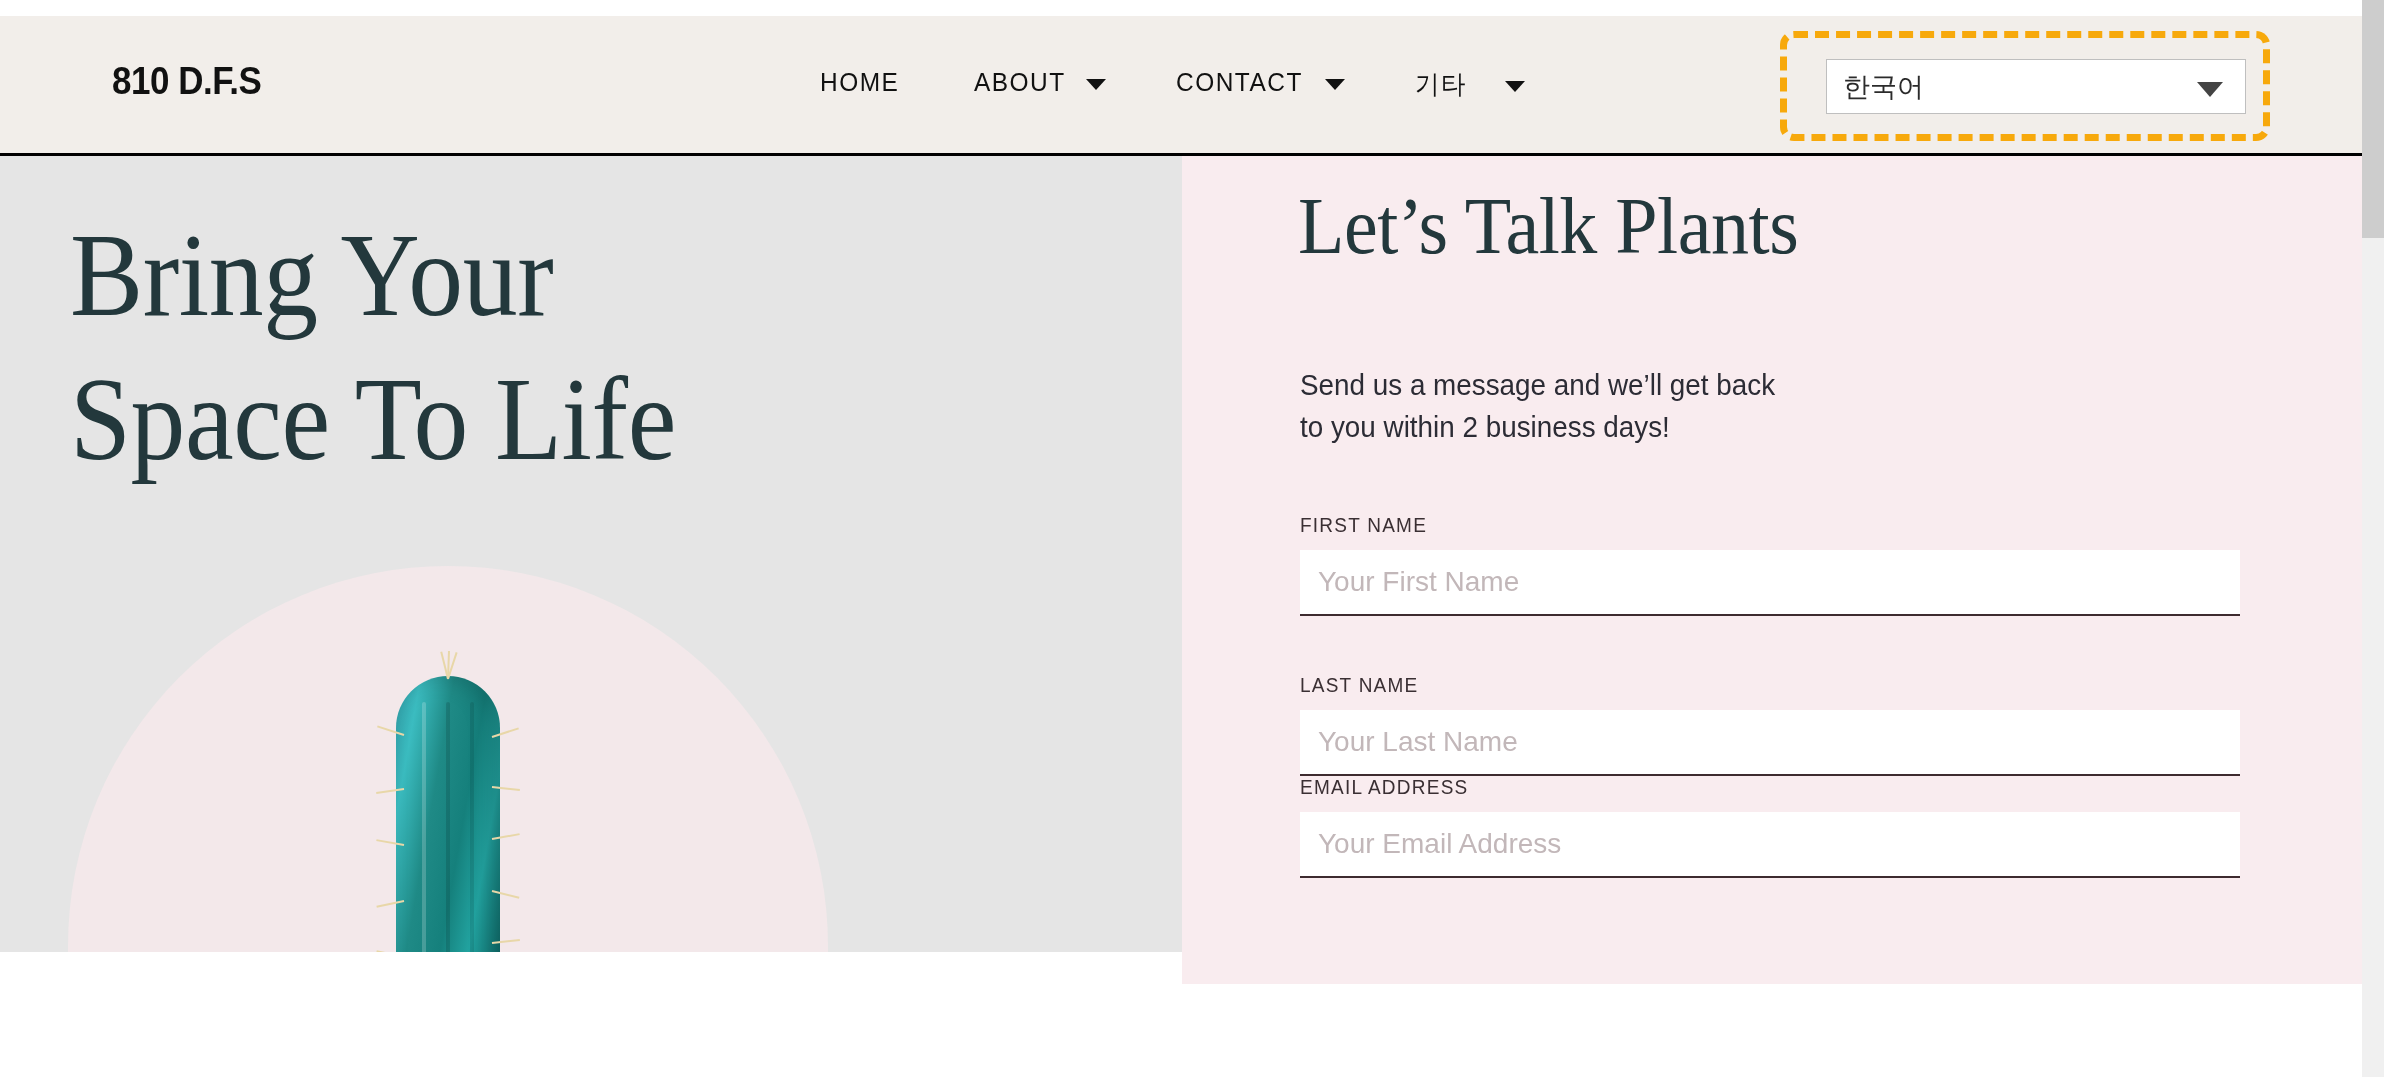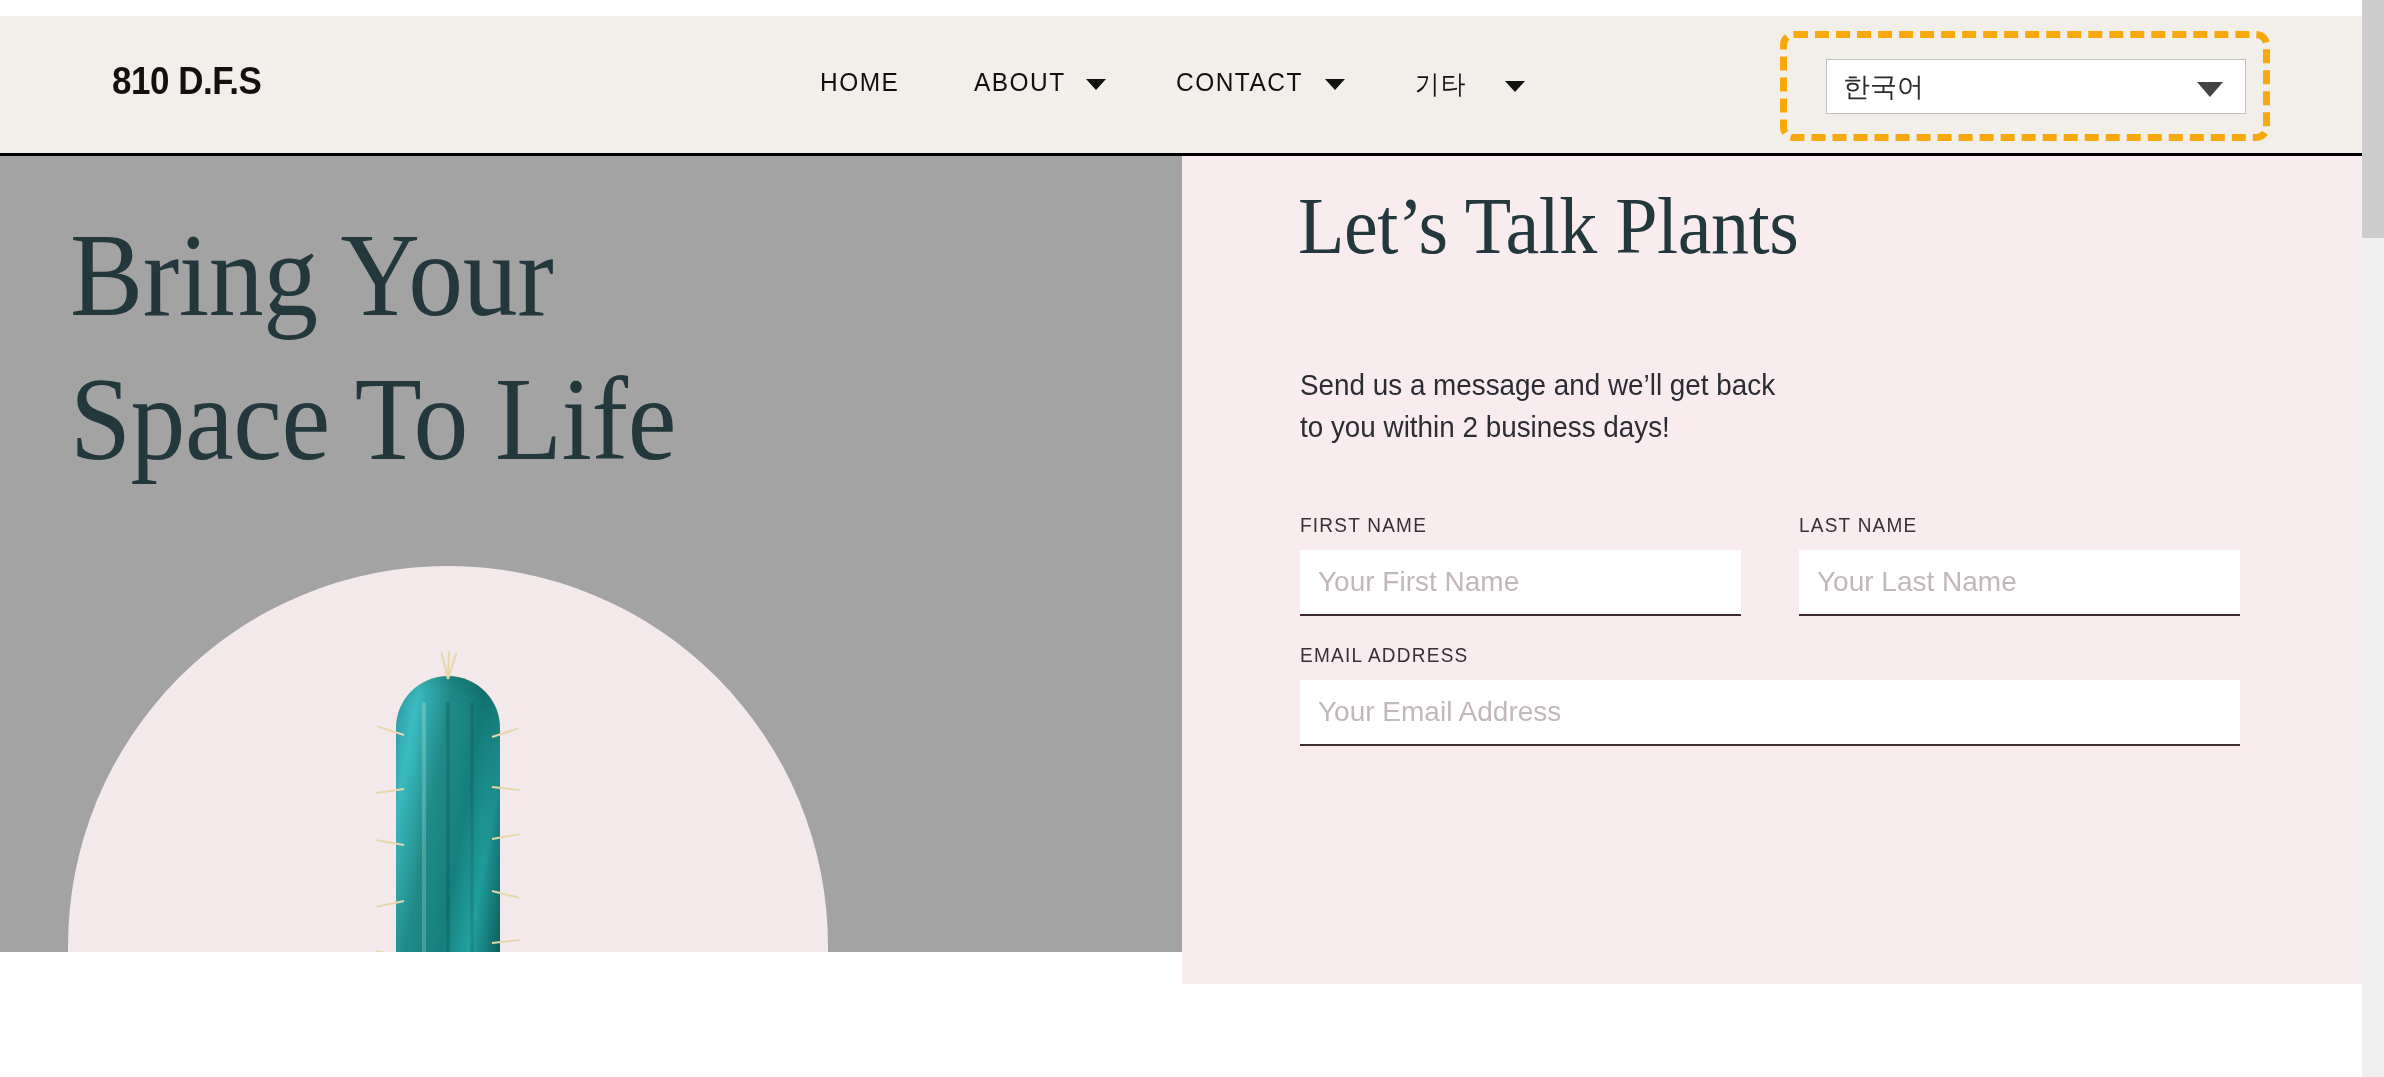--- a/index.html
+++ b/index.html
@@ -139,21 +139,21 @@
     position: absolute;
     left: 0; top: 140px;
     width: 2362px;
     height: 937px;
     display: flex;
   }
   .left-pane {
     position: relative;
     width: 1182px;
     height: 796px;
-    background: #a3a3a3;
+    background: #e5e5e5;
     overflow: hidden;
   }
   .right-pane {
     position: relative;
     width: 1180px;
     height: 828px;
     background: #f9ecef;
     overflow: hidden;
     text-decoration: underline;
   }
@@ -281,21 +281,21 @@
 
   .form-area {
     position: absolute;
     left: 118px;
     top: 358px;
     width: 940px;
   }
   .field-row {
     display: flex;
     gap: 58px;
-    margin-bottom: 28px;
+    flex-direction: column;
   }
   .field { flex: 1; min-width: 0; }
   .field.full { width: 100%; }
   .field-label {
     display: block;
     font-family: "Liberation Sans", sans-serif;
     font-size: 20px;
     letter-spacing: 1.3px;
     color: #3a2f33;
     margin-bottom: 13px;

